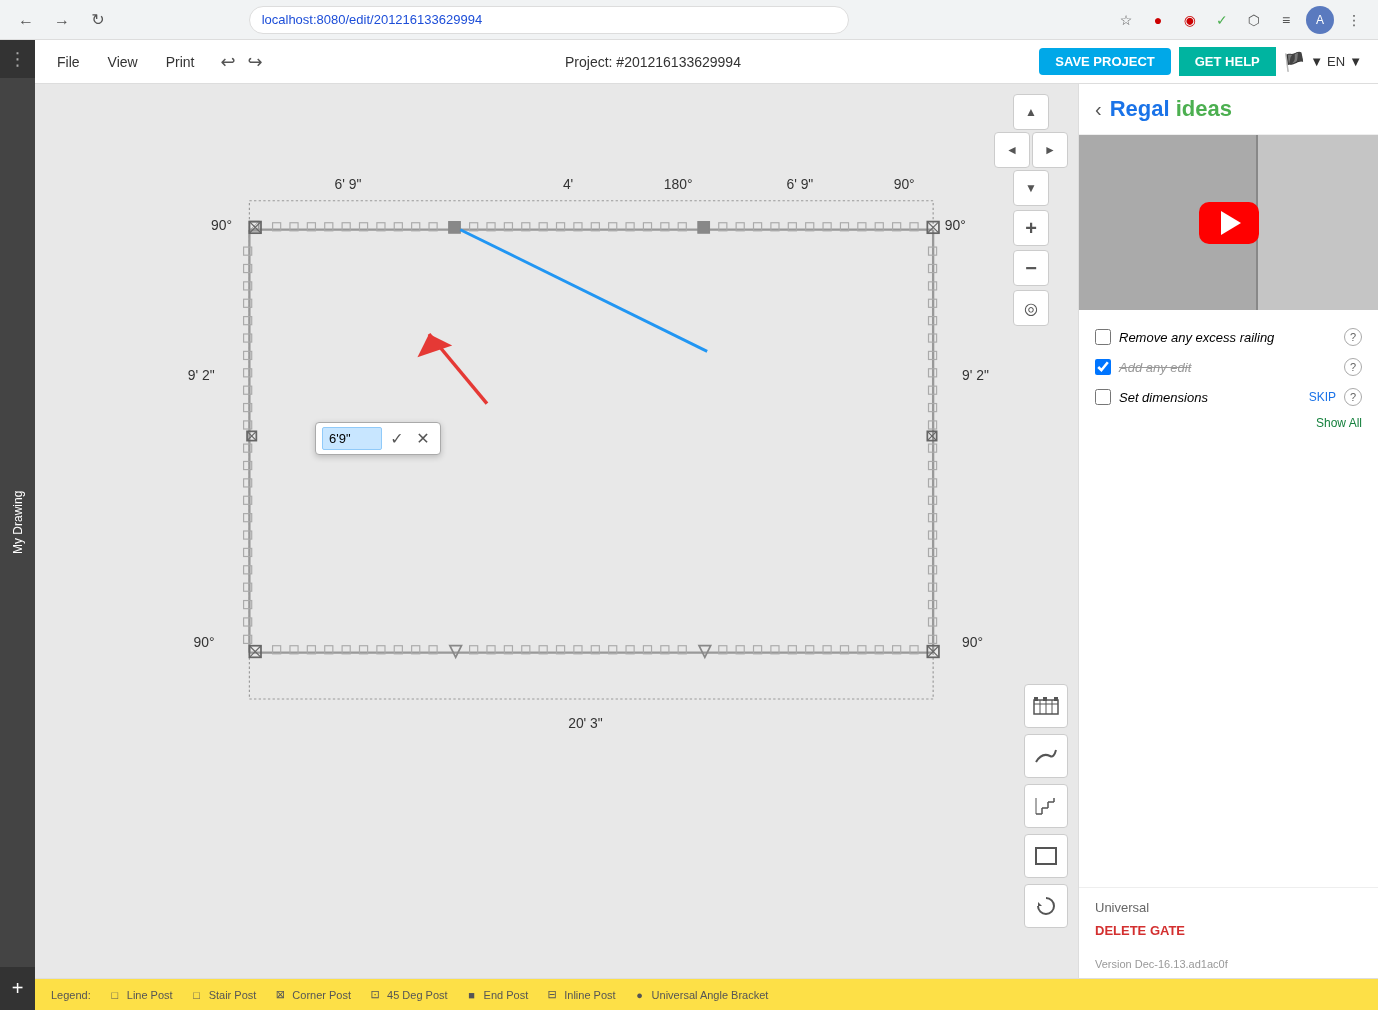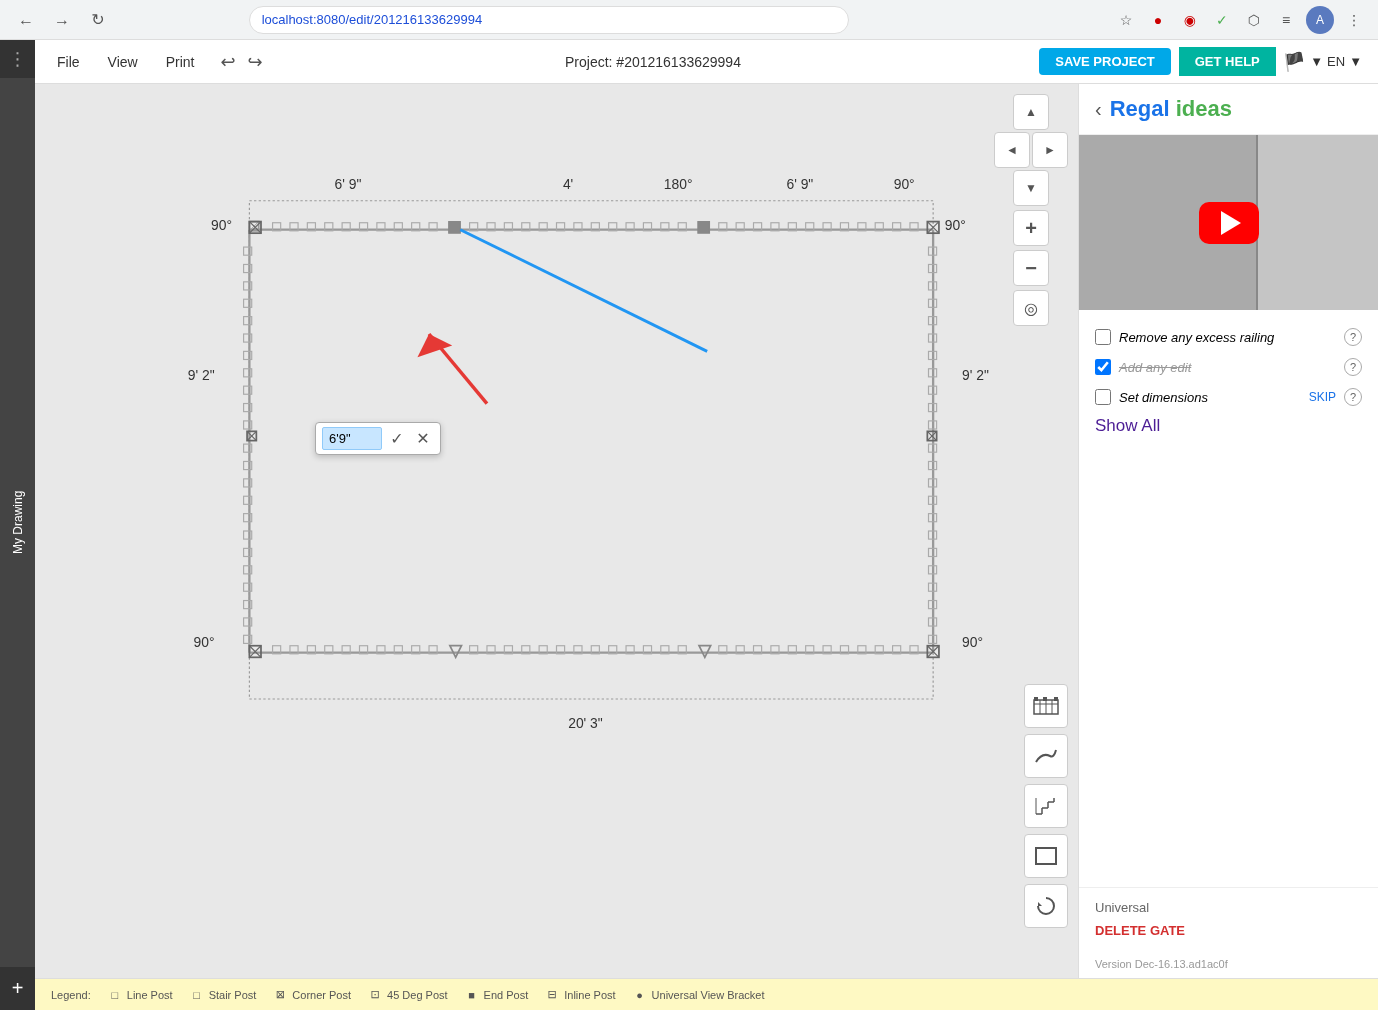--- a/index.html
+++ b/index.html
@@ -314,26 +314,26 @@
       color: #666;
       cursor: pointer;
     }
     .skip-link {
       color: #1a73e8;
       font-size: 12px;
       cursor: pointer;
       margin-left: auto;
     }
     .show-all-link {
-      color: #4c1d95;
-      font-size: 17px;
+      color: #15803d;
+      font-size: 12px;
       cursor: pointer;
       padding: 4px 0;
       display: block;
-      text-align: left;
+      text-align: right;
     }
 
     
     .operations-section {
       padding: 12px 16px;
       border-top: 1px solid #eee;
     }
     .operations-title {
       font-size: 13px;
       color: #666;
@@ -358,21 +358,21 @@
       display: flex;
       align-items: center;
       justify-content: center;
       font-size: 18px;
       color: #555;
     }
 
     
     .bottom-legend {
       height: 32px;
-      background: #fef9c3;
+      background: #fde047;
       border-top: 1px solid #ddd;
       display: flex;
       align-items: center;
       padding: 0 16px;
       gap: 16px;
       font-size: 11px;
       color: #555;
       flex-shrink: 0;
     }
     .legend-item {
@@ -807,17 +807,17 @@
       <div class="legend-item">
         <span class="legend-icon" style="color:#555;">■</span>
         <span>End Post</span>
       </div>
       <div class="legend-item">
         <span class="legend-icon">⊟</span>
         <span>Inline Post</span>
       </div>
       <div class="legend-item">
         <span class="legend-icon">●</span>
-        <span>Universal View Bracket</span>
+        <span>Universal Angle Bracket</span>
       </div>
     </div>
   </div>
 </div>
 
 </body></html>

